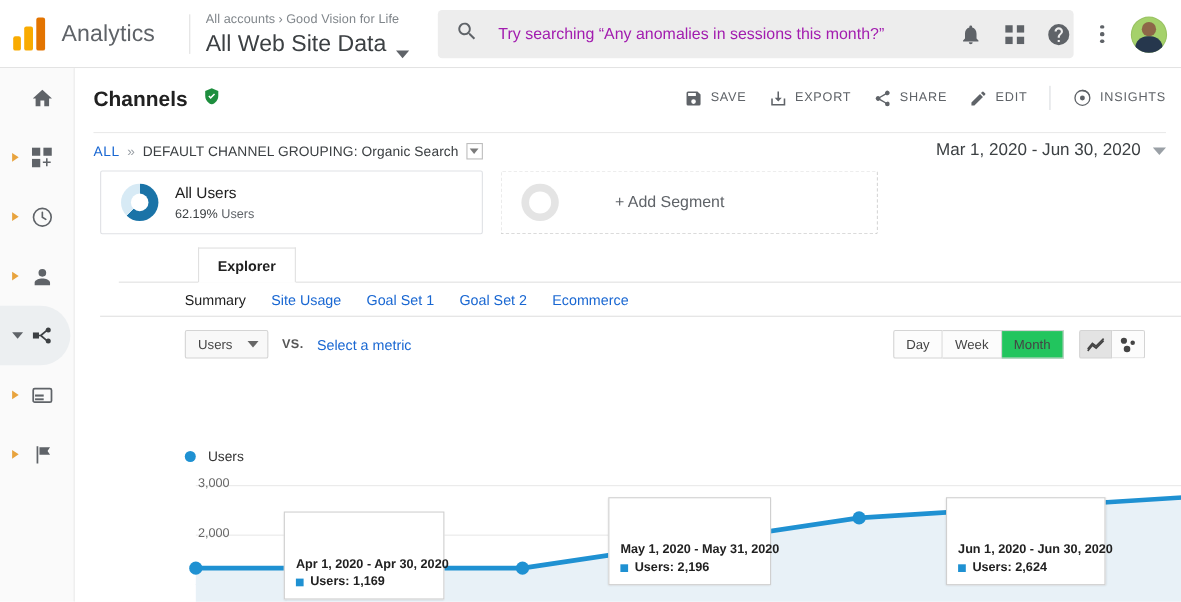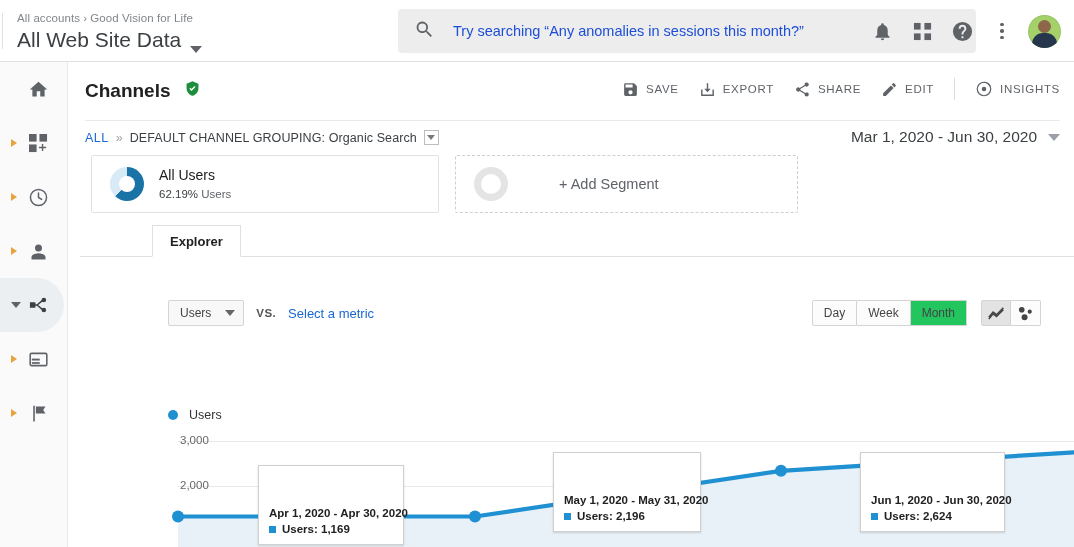--- a/index.html
+++ b/index.html
@@ -38,21 +38,21 @@
     width: 0; height: 0; margin-left: 9px; margin-top: 4px;
     border-left: 6px solid transparent; border-right: 6px solid transparent;
     border-top: 7px solid #5f6368;
   }
   .searchbar {
     position: absolute; left: 398px; top: 9px;
     width: 578px; height: 44px; background: #ededed; border-radius: 4px;
     display: flex; align-items: center; cursor: text;
   }
   .search-ico { margin: 0 18px 0 16px; flex: none; }
-  .search-ph { font-size: 14.5px; color: #1d4ed8; }
+  .search-ph { font-size: 14.5px; color: #a21caf; }
   .top-icons { position: absolute; right: 8px; top: 0; height: 62px; display: flex; align-items: center; }
   .ticon {
     width: 40px; height: 40px; display: flex; align-items: center; justify-content: center;
     cursor: pointer; border-radius: 50%;
   }
   .kebab { display: flex; flex-direction: column; gap: 3px; align-items: center; }
   .kebab i { width: 3.5px; height: 3.5px; border-radius: 50%; background: #5f6368; display: block; }
   .avatar {
     width: 33px; height: 33px; border-radius: 50%; margin-left: 6px; margin-right: 5px;
     background: #a5d16b; position: relative; overflow: hidden; cursor: pointer;
@@ -136,21 +136,21 @@
   }
   .donut.empty { background: #e4e4e4; }
   .donut.empty::after { left: 7px; top: 7px; width: 20px; height: 20px; }
   .seg-name { font-size: 14px; color: #212121; line-height: 18px; }
   .seg-sub { font-size: 11.5px; color: #5f6368; line-height: 16px; }
   .seg-sub b { font-weight: normal; color: #3c4043; }
   .add-seg { font-size: 14.5px; color: #5f6368; }
 
   
   .tabs-row {
-    position: absolute; left: 12px; top: 163px; right: 0; height: 32px;
+    position: absolute; left: 40px; top: 163px; right: 0; height: 32px;
     border-bottom: 1px solid #e0e0e0;
   }
   .tab-main {
     position: absolute; left: 72px; top: 0; height: 32px; padding: 0 17px;
     border: 1px solid #e0e0e0; border-bottom: 1px solid #fff; background: #fff;
     display: flex; align-items: center; font-size: 13px; font-weight: bold; color: #212121;
     cursor: pointer;
   }
   .subtabs {
     position: absolute; left: 23px; top: 195px; right: 0; height: 31px;
@@ -210,20 +210,28 @@
   .tip .t1 { font-size: 11.5px; font-weight: bold; color: #212121; line-height: 16px; margin-top: 33px; }
   .tip .t2 { font-size: 11.5px; font-weight: bold; color: #212121; line-height: 16px; display: flex; align-items: center; }
   .tip .sq { width: 7px; height: 7px; background: #1f91d2; margin-right: 6px; display: inline-block; }
 </style>
 </head>
 <body>
 
 <div class="app">
 
   <div class="topbar">
+    <div class="logo-wrap">
+      <div class="ga-logo">
+        <span class="ga-bar ga-b1"></span>
+          <span class="ga-bar ga-b2"></span>
+          <span class="ga-bar ga-b3"></span>
+      </div>
+      <div class="brand">Analytics</div>
+    </div>
     <div class="divider-v"></div>
     <div class="account-block">
       <div class="breadcrumb-top">
         <span>All accounts</span><span class="sep">›</span><span>Good Vision for Life</span>
       </div>
       <div class="view-name">
         <span>All Web Site Data</span>
         <span class="caret-dn"></span>
       </div>
     </div>
@@ -413,20 +421,27 @@
         <span class="add-seg">+ Add Segment</span>
       </div>
     </div>
 
     <div class="tabs-row">
       <div class="tab-main">
         <span>Explorer</span>
       </div>
     </div>
 
+    <div class="subtabs">
+      <span class="subtab active">Summary</span>
+      <span class="subtab">Site Usage</span>
+      <span class="subtab">Goal Set 1</span>
+      <span class="subtab">Goal Set 2</span>
+      <span class="subtab">Ecommerce</span>
+    </div>
 
     <div class="metric-row">
       <div class="metric-sel">
         <span>Users</span>
         <i></i>
       </div>
       <span class="vs">VS.</span>
       <span class="sel-metric">Select a metric</span>
     </div>
 

